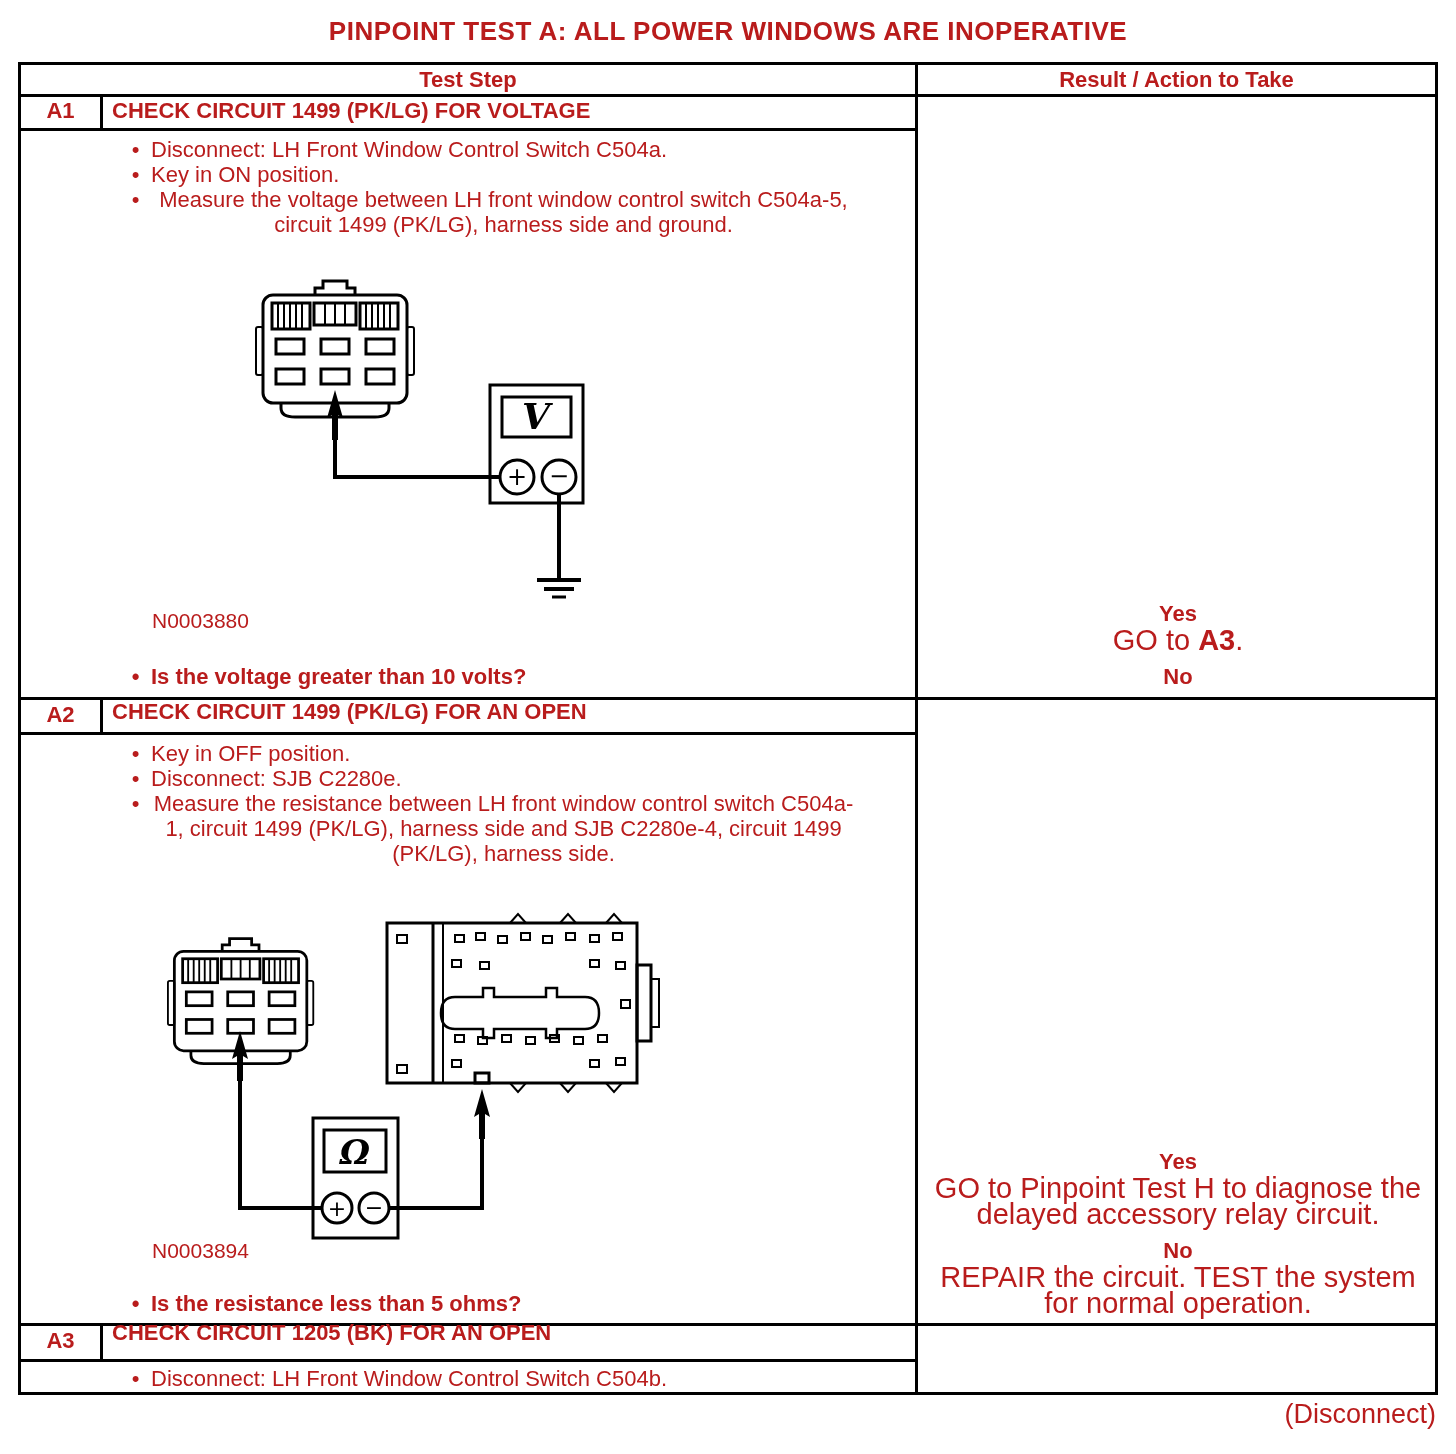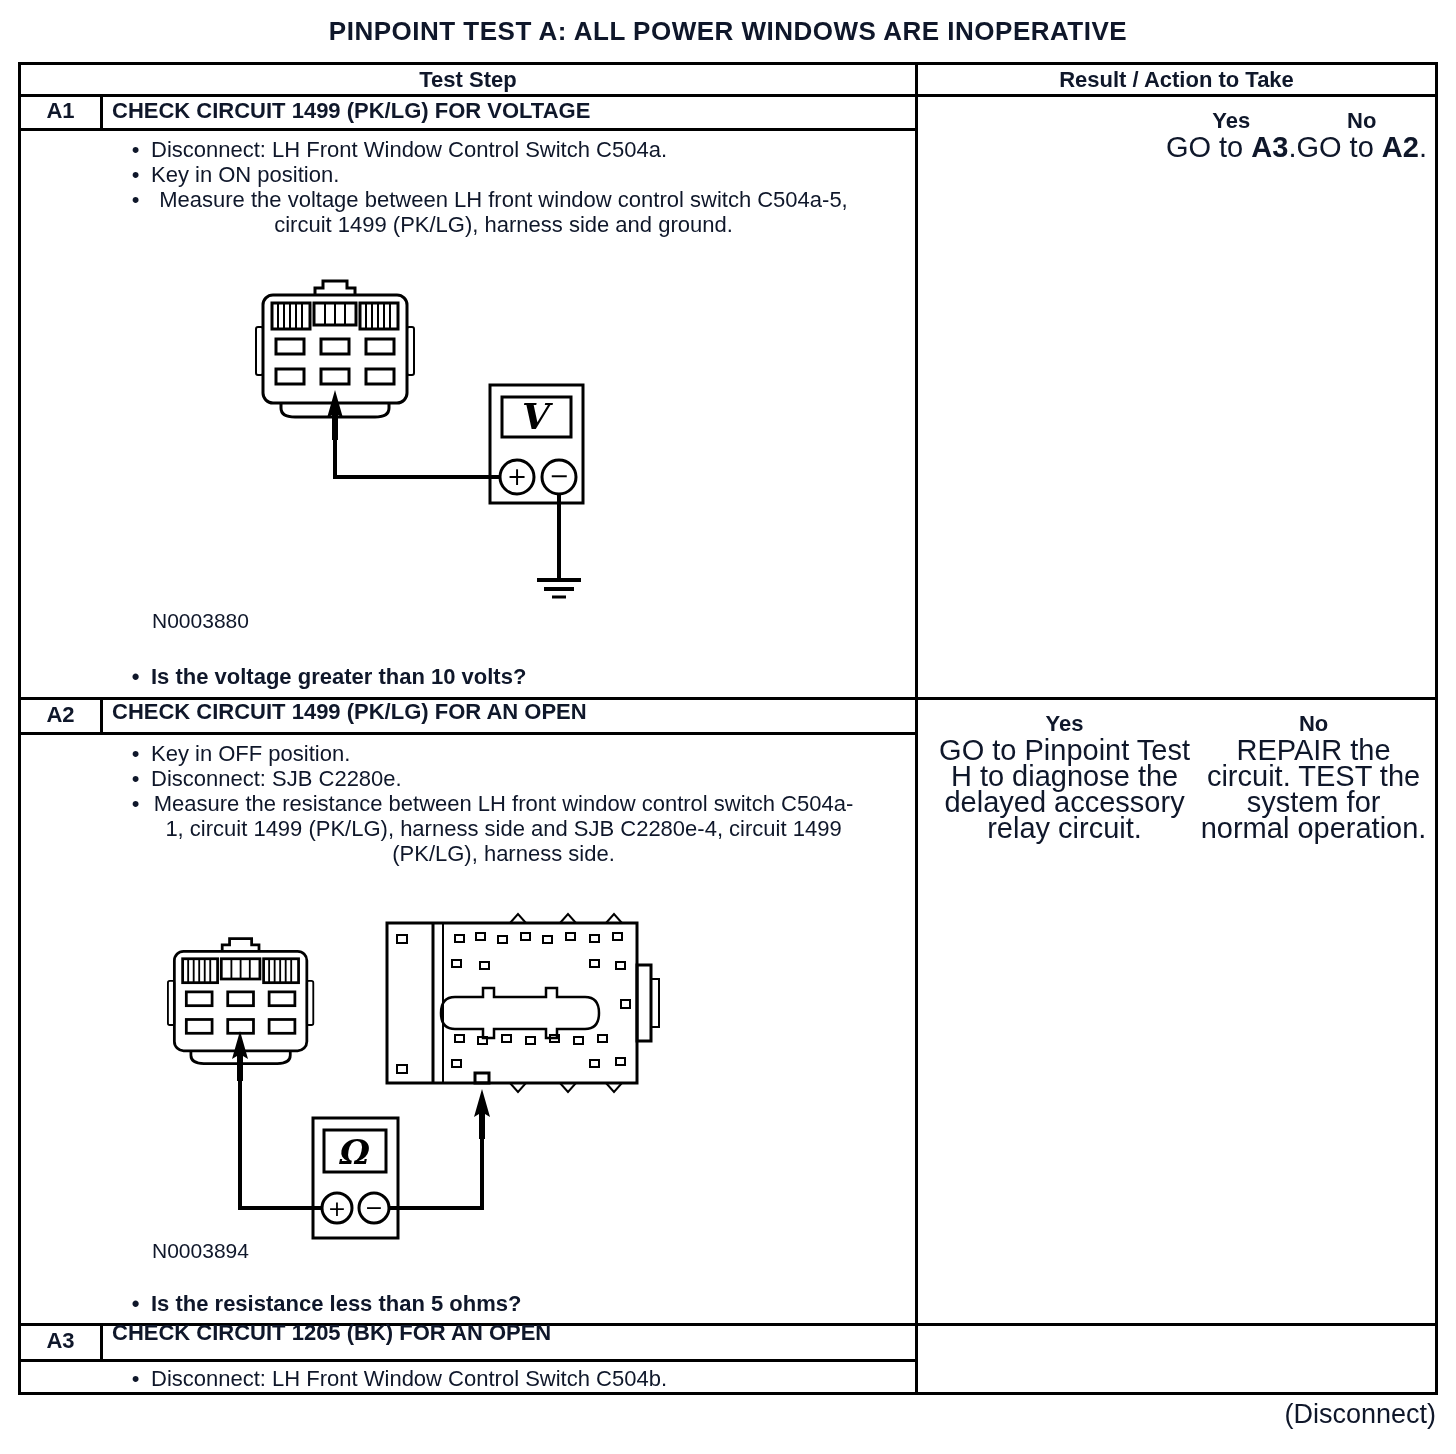--- a/index.html
+++ b/index.html
@@ -1,18 +1,18 @@
 <!DOCTYPE html>
 <html><head>
 <meta charset="utf-8">
 <style>
   html,body { margin:0; padding:0; background:#fff; }
   .page {
     position:relative; width:1456px; height:1454px; background:#ffffff;
-    font-family:"Liberation Sans", sans-serif; color:#0f172a;
+    font-family:"Liberation Sans", sans-serif; color:#b91c1c;
   }
   .doc-title {
     position:absolute; top:16px; left:0; width:100%; text-align:center;
     font-size:26px; font-weight:bold; letter-spacing:.5px;
   }
   .tbl {
     position:absolute; left:18px; top:62px; width:1414px; height:1327px;
     border:3px solid #000;
     text-align:center;
   }
@@ -20,21 +20,21 @@
   .cell { position:absolute; box-sizing:border-box; }
   .hdr  { font-weight:bold; font-size:22px; display:flex; align-items:center; justify-content:center; }
   .stepid { font-weight:bold; font-size:22px; display:flex; align-items:center; justify-content:center;border-radius:15px; }
   .steptitle { font-weight:bold; font-size:22px; display:flex; align-items:center; padding-left:9px; }
   .bullets { position:absolute; display:flex; flex-direction:column; }
   .bullet { display:flex; }
   .bullet .dot { width:31px; font-size:22px; line-height:25px; }
   .bullet .txt { font-size:22px; line-height:25px; max-width:705px; }
   .q .txt, .q .dot { font-weight:bold; }
   .res {
-    position:absolute; display:flex; flex-direction:row; justify-content:flex-end;
+    position:absolute; display:flex; flex-direction:column; justify-content:flex-end;
     padding:0 8px 7px 11px; box-sizing:border-box;
   }
   .res-answer { font-weight:bold; font-size:22px; line-height:26px; margin-top:11px; }
   .res-action { font-size:29px; line-height:26px; }
   .res-action b { font-weight:bold; }
   .figlabel { position:absolute; font-size:21px; }
   .footer { position:absolute; top:1399px; right:20px; font-size:27px; }
   svg.diagram { position:absolute; overflow:visible; }
   .meterletter { font-family:"DejaVu Serif", serif; font-style:italic; font-weight:bold; }
   .termsign { font-family:"DejaVu Sans", sans-serif; }
@@ -153,21 +153,20 @@
         </div>
     </div>
 
     <div class="res" style="left:897px;top:32px;width:517px;height:600px">
       <div>
         <div class="res-answer">Yes</div>
         <div class="res-action"><span>GO to </span><b>A3</b><span>.</span></div>
       </div>
       <div>
         <div class="res-answer">No</div>
-        <div class="res-action"><span>GO to </span><b>A2</b><span>.</span></div>
       </div>
     </div>
 
     <div class="cell stepid" style="left:0;top:632px;width:79px;height:35px">A2</div>
     <div class="cell steptitle" style="left:82px;top:632px;width:812px;height:29px">CHECK CIRCUIT 1499 (PK/LG) FOR AN OPEN</div>
 
     <div class="bullets" style="left:99px;top:676px">
       <div class="bullet">
           <span class="dot">•</span>
           <span class="txt">Key in OFF position.</span>

